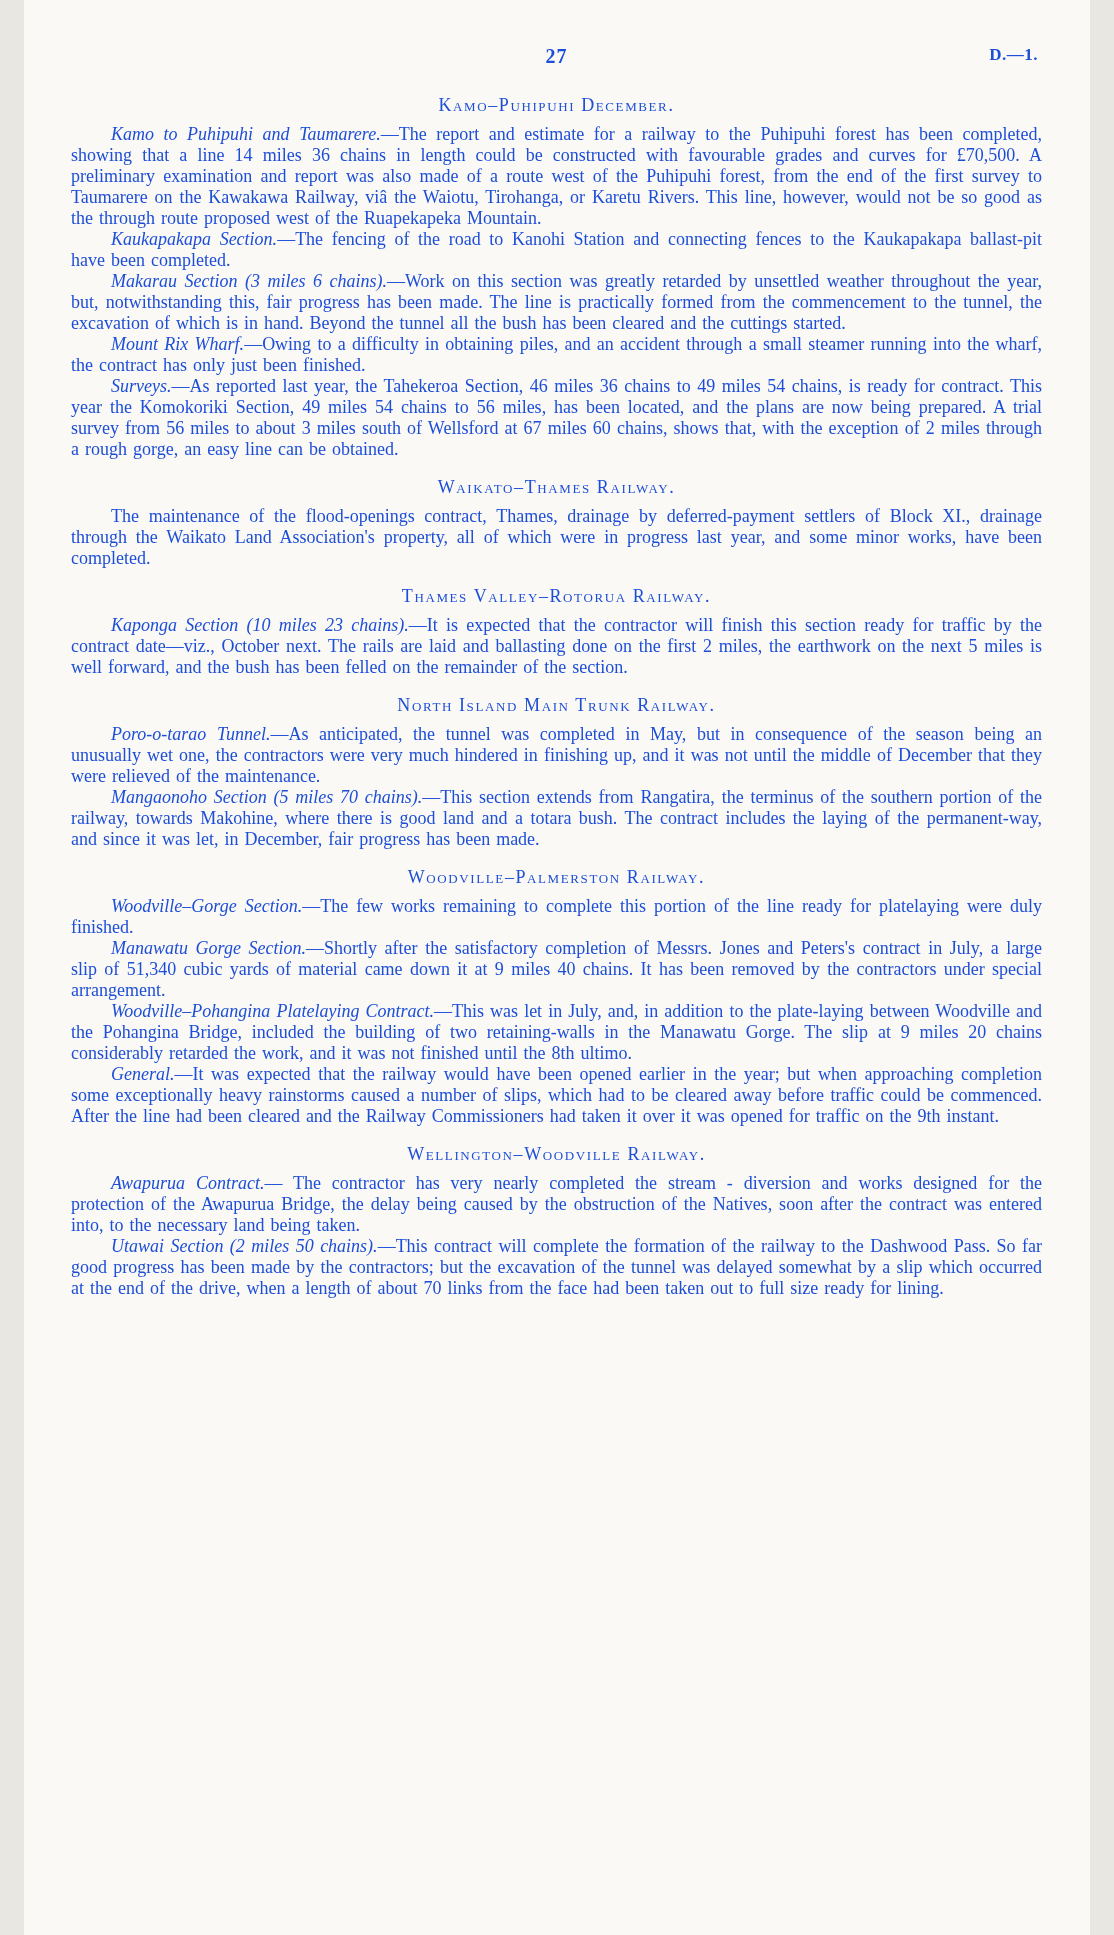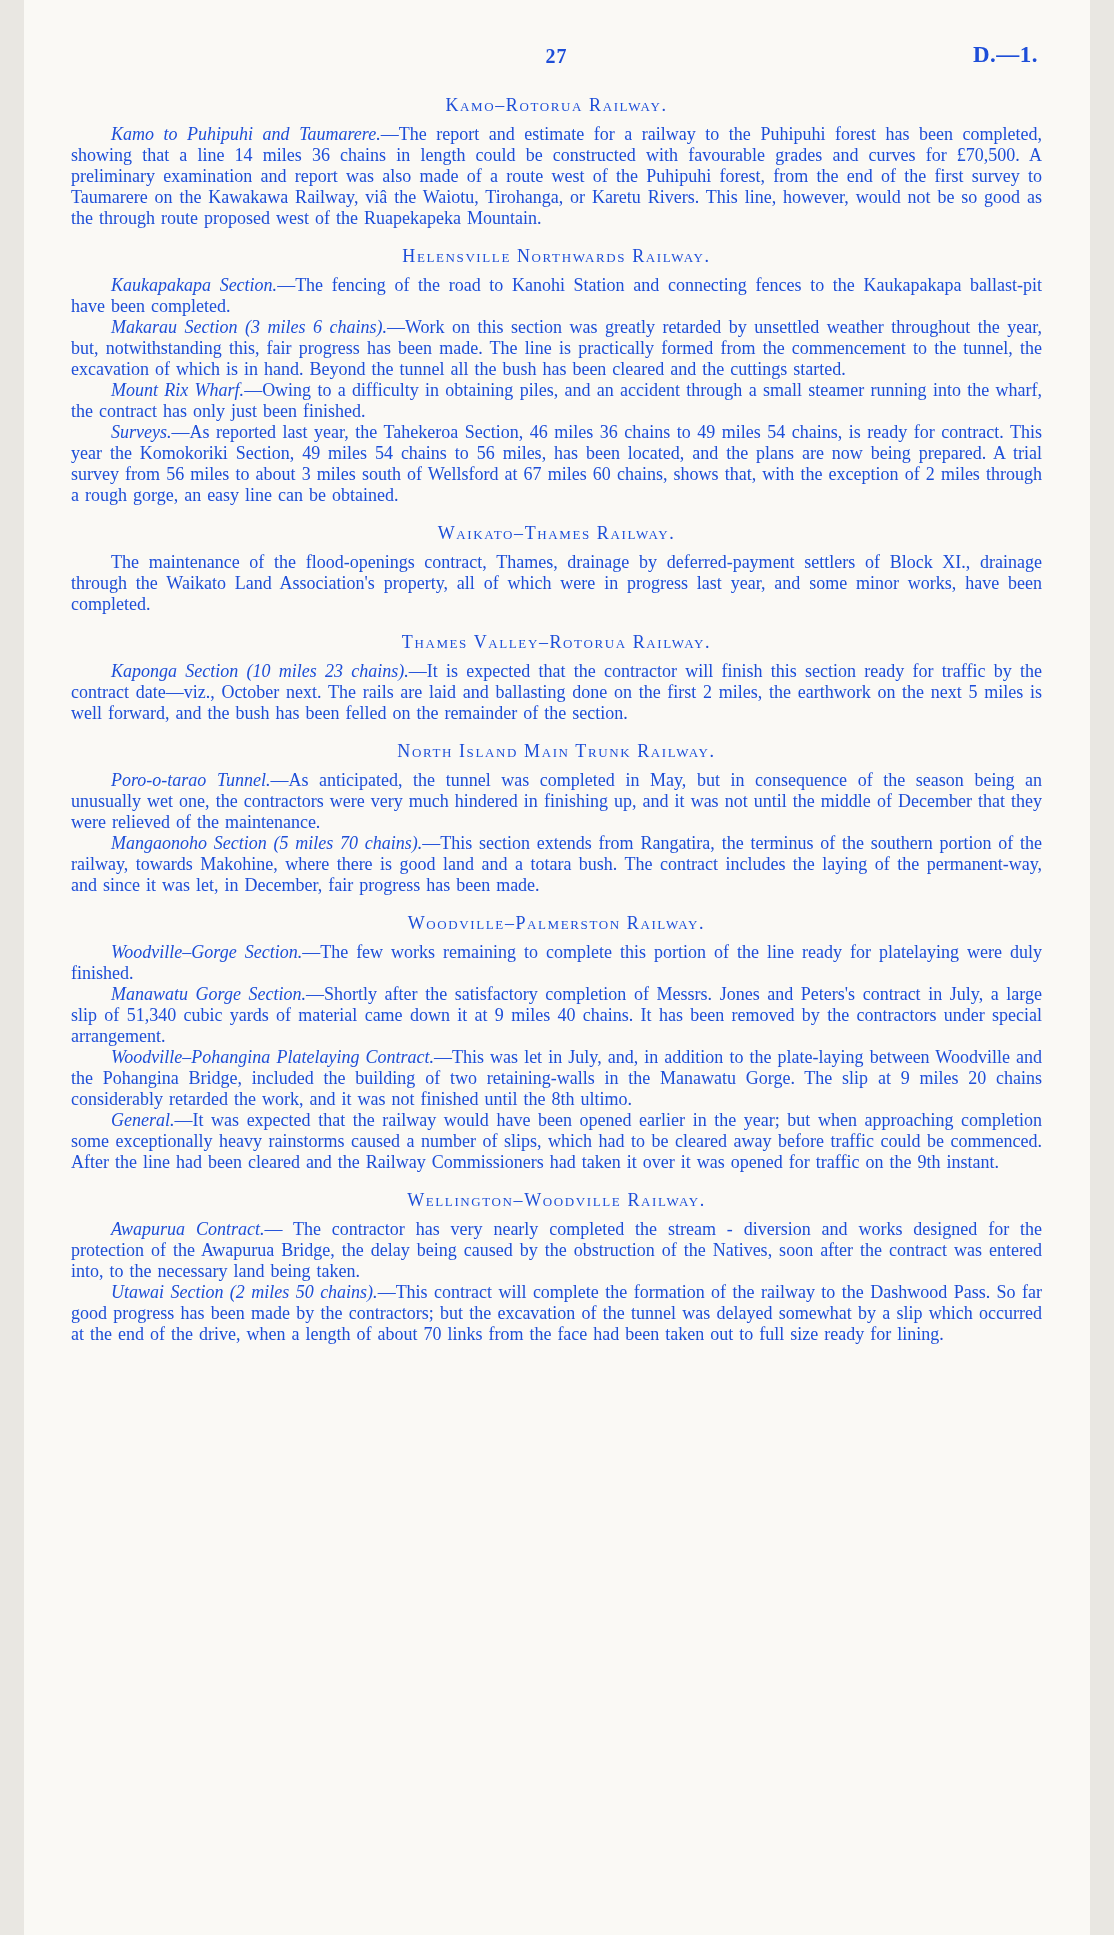--- a/index.html
+++ b/index.html
@@ -28,21 +28,21 @@
     transform: translateX(-50%);
     top: 2px;
     font-size: 20px;
     font-weight: bold;
     letter-spacing: 1px;
   }
   .doc-ref {
     position: absolute;
     right: 4px;
     top: 0;
-    font-size: 23px;
+    font-size: 17px;
     font-weight: bold;
     letter-spacing: 0.5px;
   }
   .sec-heading {
     text-align: center;
     font-size: 18px;
     font-weight: normal;
     font-variant: small-caps;
     letter-spacing: 1.6px;
     margin: 17px 0 8px 0;
@@ -59,26 +59,25 @@
 <body>
 
 <div class="page">
 
   <div class="page-header">
     <div class="page-number">27</div>
     <div class="doc-ref">D.—1.</div>
   </div>
 
   <div class="doc-section">
-    <h2 class="sec-heading">Kamo–Rotorua Railway.</h2>
+    <h2 class="sec-heading">Kamo–Puhipuhi December.</h2>
     <p class="para"><span class="lead">Kamo to Puhipuhi and Taumarere.</span><span>—The report and estimate for a railway to the Puhipuhi forest has been completed, showing that a line 14 miles 36 chains in length could be constructed with favourable grades and curves for £70,500.  A preliminary examination and report was also made of a route west of the Puhipuhi forest, from the end of the first survey to Taumarere on the Kawakawa Railway, viâ the Waiotu, Tirohanga, or Karetu Rivers.  This line, however, would not be so good as the through route proposed west of the Ruapekapeka Mountain.</span></p>
   </div>
 
   <div class="doc-section">
-    <h2 class="sec-heading">Helensville Northwards Railway.</h2>
     <p class="para"><span class="lead">Kaukapakapa Section.</span><span>—The fencing of the road to Kanohi Station and connecting fences to the Kaukapakapa ballast-pit have been completed.</span></p>
     <p class="para"><span class="lead">Makarau Section (3 miles 6 chains).</span><span>—Work on this section was greatly retarded by unsettled weather throughout the year, but, notwithstanding this, fair progress has been made.  The line is practically formed from the commencement to the tunnel, the excavation of which is in hand.  Beyond the tunnel all the bush has been cleared and the cuttings started.</span></p>
     <p class="para"><span class="lead">Mount Rix Wharf.</span><span>—Owing to a difficulty in obtaining piles, and an accident through a small steamer running into the wharf, the contract has only just been finished.</span></p>
     <p class="para"><span class="lead">Surveys.</span><span>—As reported last year, the Tahekeroa Section, 46 miles 36 chains to 49 miles 54 chains, is ready for contract.  This year the Komokoriki Section, 49 miles 54 chains to 56 miles, has been located, and the plans are now being prepared.  A trial survey from 56 miles to about 3 miles south of Wellsford at 67 miles 60 chains, shows that, with the exception of 2 miles through a rough gorge, an easy line can be obtained.</span></p>
   </div>
 
   <div class="doc-section">
     <h2 class="sec-heading">Waikato–Thames Railway.</h2>
     <p class="para"><span class="lead"></span><span>The maintenance of the flood-openings contract, Thames, drainage by deferred-payment settlers of Block XI., drainage through the Waikato Land Association's property, all of which were in progress last year, and some minor works, have been completed.</span></p>
   </div>

